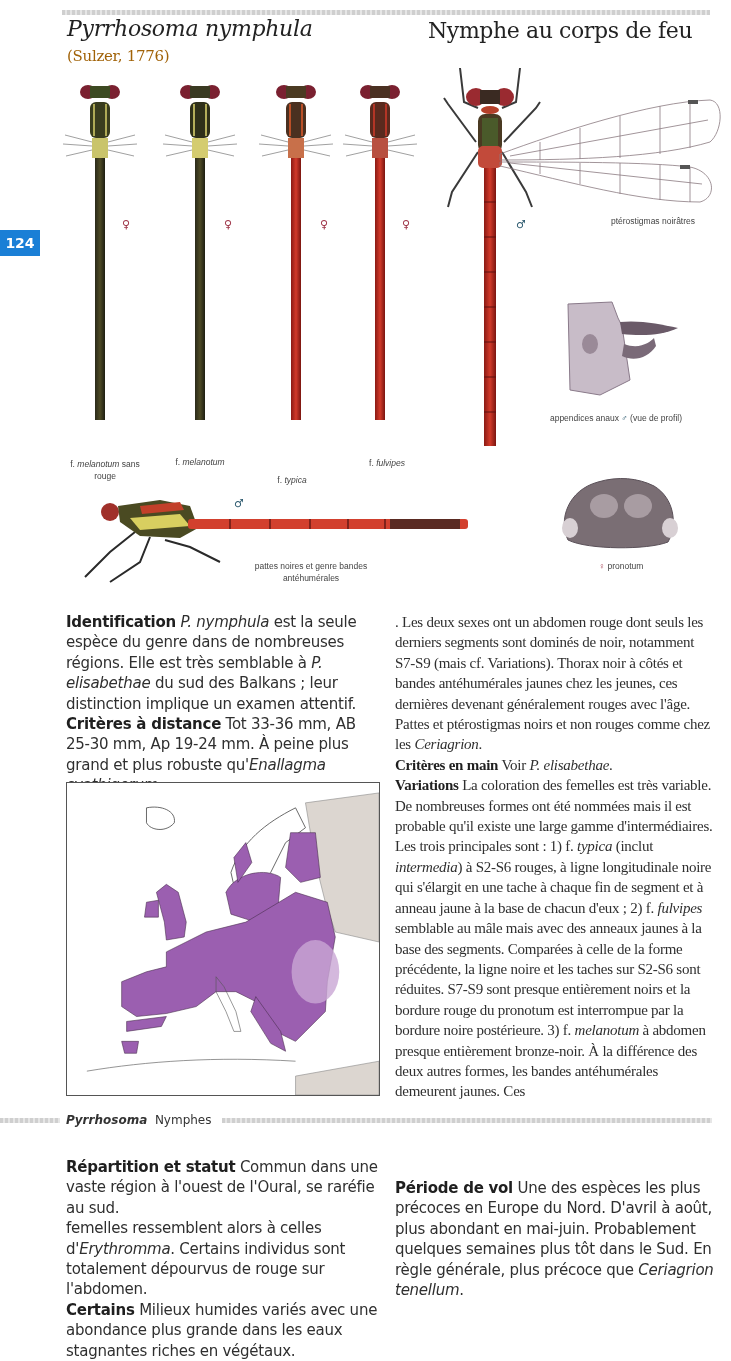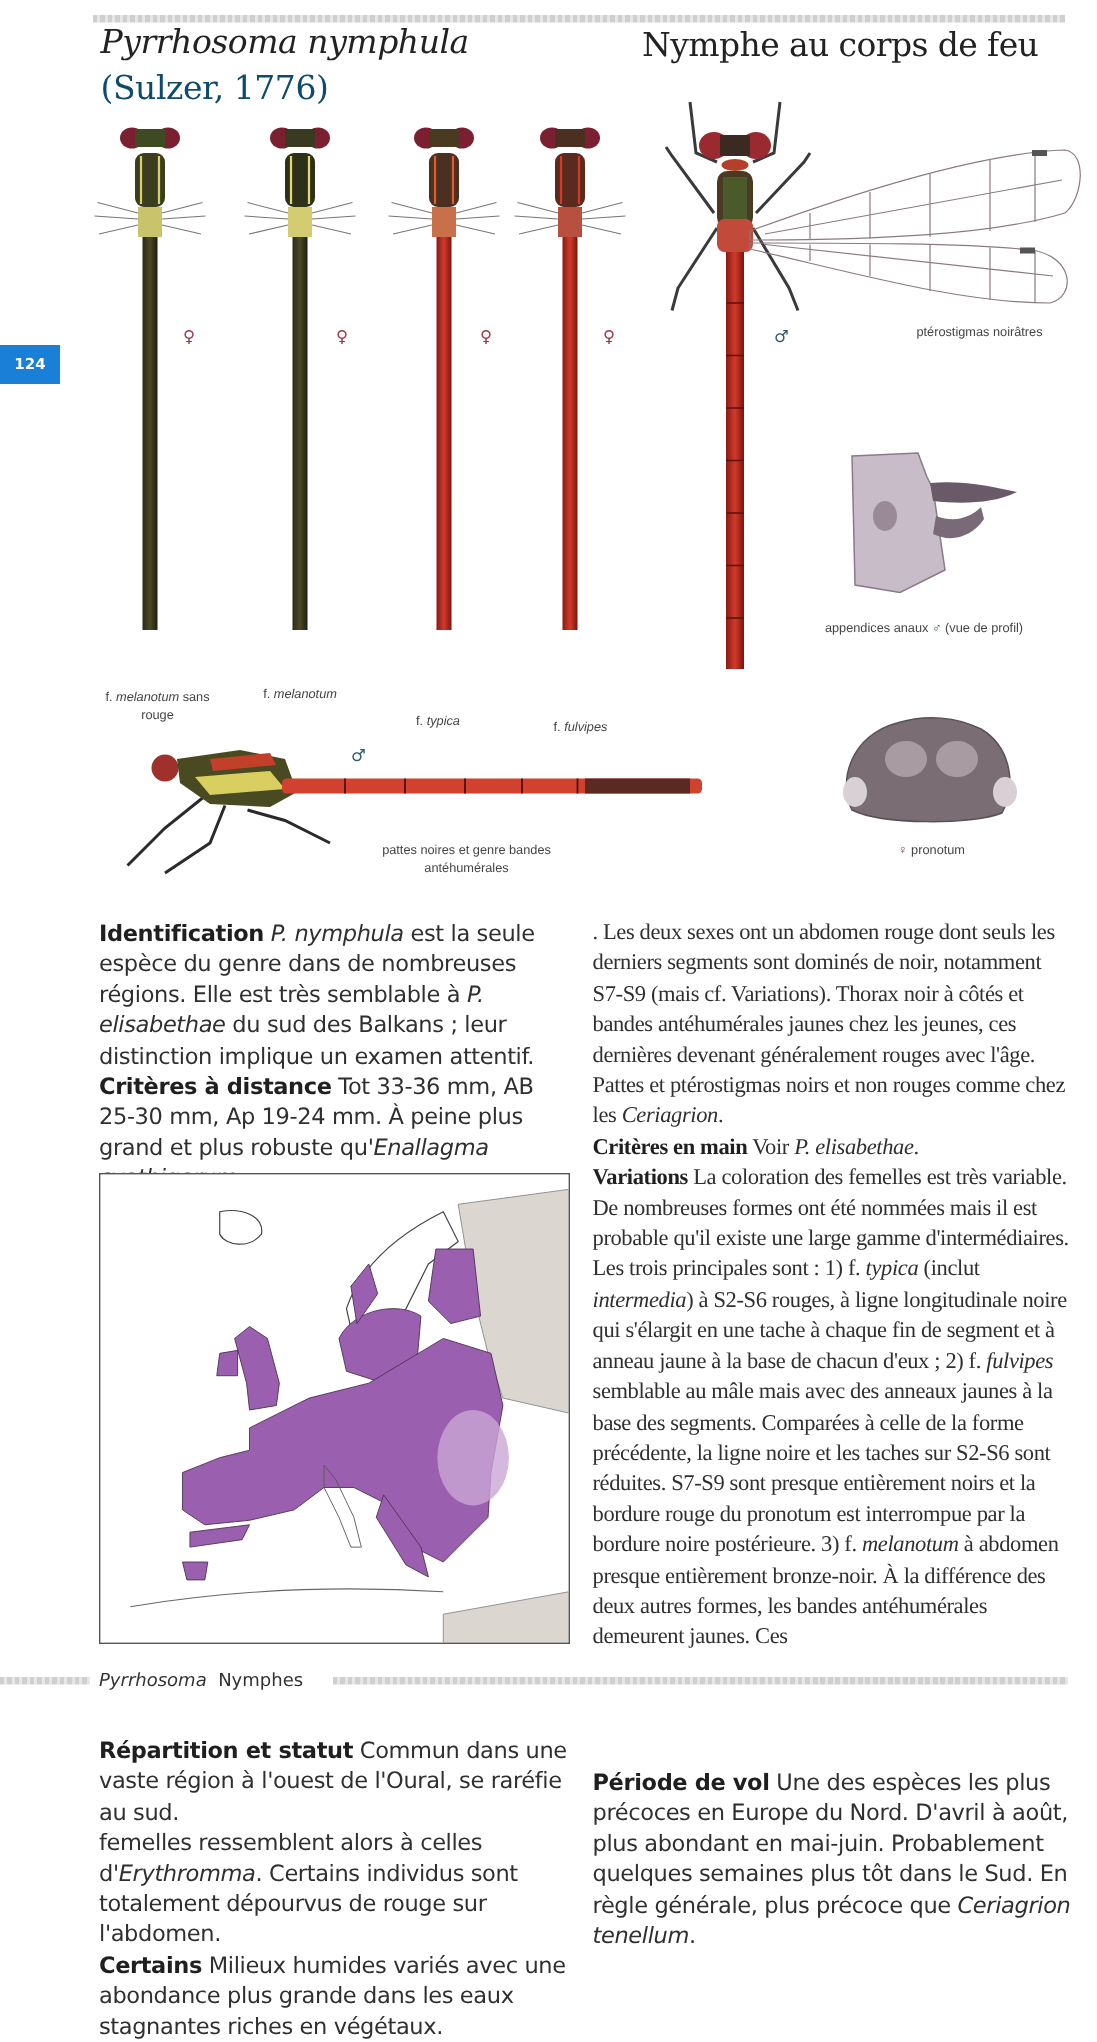--- a/index.html
+++ b/index.html
@@ -2,45 +2,45 @@
 <html><head>
 <meta charset="utf-8">
 <style>
   * { box-sizing: border-box; margin: 0; padding: 0; }
   html, body { width: 731px; height: 1361px; background: #ffffff; overflow: hidden; }
   body { position: relative; font-family: "DejaVu Sans", sans-serif; color: #2a2a2a; }
 
   .rule { position: absolute; height: 5px; background: repeating-linear-gradient(90deg, #cfcfcf 0 3px, #e6e6e6 3px 5px); }
   .rule-top { left: 62px; top: 10px; width: 648px; }
   .sci-name { position: absolute; left: 67px; top: 16px; font-family: "DejaVu Serif", serif; font-style: italic; font-size: 22px; color: #222; letter-spacing: -0.3px; }
-  .author { position: absolute; left: 67px; top: 47px; font-family: "DejaVu Serif", serif; font-size: 22px; color: #0c4a6e; letter-spacing: -0.3px; }
+  .author { position: absolute; left: 67px; top: 47px; font-family: "DejaVu Serif", serif; font-size: 15px; color: #a16207; letter-spacing: -0.3px; }
   .common-name { position: absolute; left: 428px; top: 18px; font-family: "DejaVu Serif", serif; font-size: 22px; color: #222; letter-spacing: -0.4px; }
 
-  .page-tab { position: absolute; left: 0; top: 230px; width: 40px; height: 26px; background: #1a7fd6; color: #fff; font-family: "DejaVu Sans", sans-serif; font-weight: bold; font-size: 10px; display: flex; align-items: center; justify-content: center; }
+  .page-tab { position: absolute; left: 0; top: 230px; width: 40px; height: 26px; background: #1a7fd6; color: #fff; font-family: "DejaVu Sans", sans-serif; font-weight: bold; font-size: 14px; display: flex; align-items: center; justify-content: center; }
 
   .fig { position: absolute; }
   .caption { position: absolute; font-family: "Liberation Sans", sans-serif; font-size: 8.5px; color: #444; text-align: center; line-height: 1.45; }
   .caption i { font-style: italic; }
   .sex { position: absolute; font-family: "DejaVu Sans", sans-serif; font-size: 11px; }
   .sex.f { color: #a0374a; }
   .sex.m { color: #2d5a6f; }
 
   .body-text { position: absolute; font-family: "DejaVu Sans", sans-serif; font-size: 15px; line-height: 20.4px; color: #2f2f2f; letter-spacing: -0.25px; }
   .body-text b { font-weight: bold; color: #1f1f1f; }
   .col-left { left: 66px; width: 315px; }
   .col-right { left: 395px; width: 320px; }
   .para { display: block; }
 
   .map { position: absolute; left: 66px; top: 782px; width: 314px; height: 314px; border: 1px solid #555; background: #fff; overflow: hidden; }
 
   .running-head { position: absolute; left: 0; top: 1113px; width: 731px; height: 16px; }
   .running-head .rl { position: absolute; left: 0; top: 5px; width: 60px; height: 5px; background: repeating-linear-gradient(90deg, #cfcfcf 0 3px, #e6e6e6 3px 5px); }
   .running-head .rr { position: absolute; left: 222px; top: 5px; width: 490px; height: 5px; background: repeating-linear-gradient(90deg, #cfcfcf 0 3px, #e6e6e6 3px 5px); }
   .running-head .txt { position: absolute; left: 66px; top: 0; font-family: "DejaVu Sans", sans-serif; font-size: 12px; color: #333; }
-  .running-head .txt i { font-style: italic; }
+  .running-head .txt i { font-style: italic; font-weight: bold; }
 </style>
 </head>
 <body>
 
 <div class="rule rule-top"></div>
 <div class="sci-name">Pyrrhosoma nymphula</div>
 <div class="author">(Sulzer, 1776)</div>
 <div class="common-name">Nymphe au corps de feu</div>
 
 <div class="page-tab">124</div>
@@ -139,21 +139,21 @@
 
 <div class="caption" style="left:64px;top:458px;width:82px;">
   <span>f. </span><i>melanotum</i><span> sans</span><br><span>rouge</span>
 </div>
 <div class="caption" style="left:160px;top:456px;width:80px;">
   <span>f. </span><i>melanotum</i>
 </div>
 <div class="caption" style="left:262px;top:461px;width:60px;margin-top:13px;">
   <span>f. </span><i>typica</i>
 </div>
-<div class="caption" style="left:352px;top:478px;width:70px;">
+<div class="caption" style="left:352px;top:457px;width:70px;">
   <span>f. </span><i>fulvipes</i>
 </div>
 
 <svg class="fig" style="left:440px;top:62px;" width="285" height="390">
   <g stroke="#3a3a3a" stroke-width="2" fill="none">
     <path d="M20 6 L24 40 L38 46"></path>
       <path d="M80 6 L76 40 L62 46"></path>
     <path d="M36 80 L8 42 L4 36"></path>
       <path d="M64 80 L96 46 L100 40"></path>
     <path d="M38 90 L12 130 L8 145"></path>

